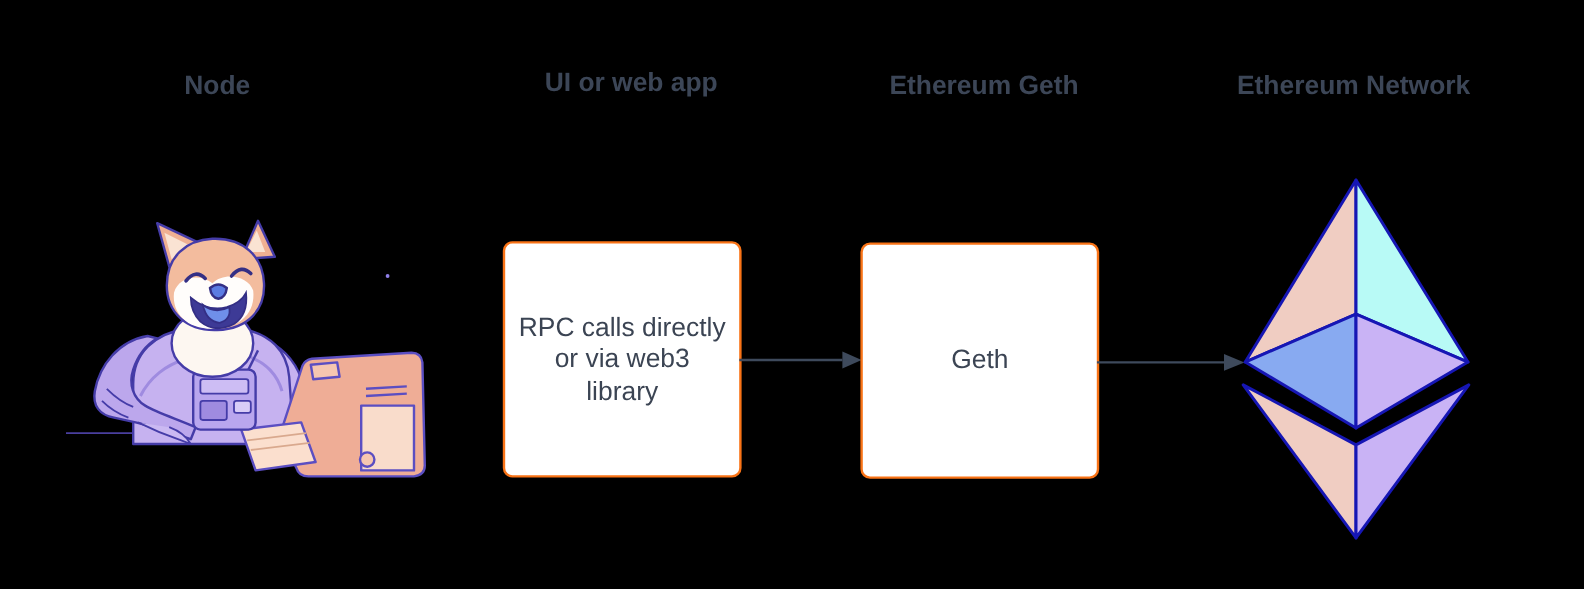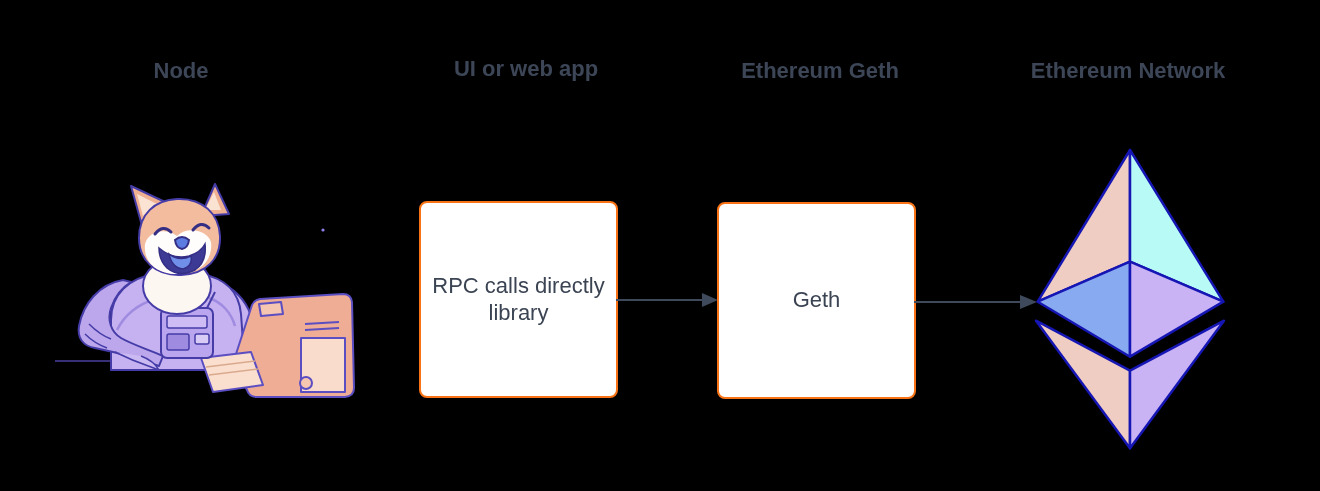--- a/index.html
+++ b/index.html
@@ -76,20 +76,21 @@
     <path d="M100,54 Q108,44 116,52" fill="none" stroke="#342F85" stroke-width="3" stroke-linecap="round"></path>
     <path d="M138,50 Q146,40 154,48" fill="none" stroke="#342F85" stroke-width="3" stroke-linecap="round"></path>
     <path d="M104,68 Q118,80 134,76 Q146,72 150,64 Q152,82 140,90 Q124,98 112,88 Q104,80 104,68 Z" fill="#3D3A96" stroke="#342F85" stroke-width="1.5"></path>
     <path d="M114,74 Q124,82 136,76 Q138,86 128,89 Q117,88 114,74 Z" fill="#6F8FE9" stroke="#342F85" stroke-width="1.5"></path>
     <path d="M120,60 Q127,54 134,60 Q133,68 127,69 Q121,68 120,60 Z" fill="#5C7CE2" stroke="#342F85" stroke-width="2"></path>
   </g>
 </svg>
 
 <div class="flow-box" style="left:419px;top:201px">
   <div>RPC calls directly</div>
+  <div>or via web3</div>
   <div>library</div>
 </div>
 
 <svg class="abs" style="left:616px;top:290px" width="104" height="20" viewBox="0 0 104 20">
   <line x1="0" y1="10" x2="86" y2="10" stroke="#3E4A5C" stroke-width="2"></line>
   <polygon points="86,3 102,10 86,17" fill="#3E4A5C"></polygon>
 </svg>
 
 <div class="flow-box" style="left:717px;top:202px">
   <div>Geth</div>

